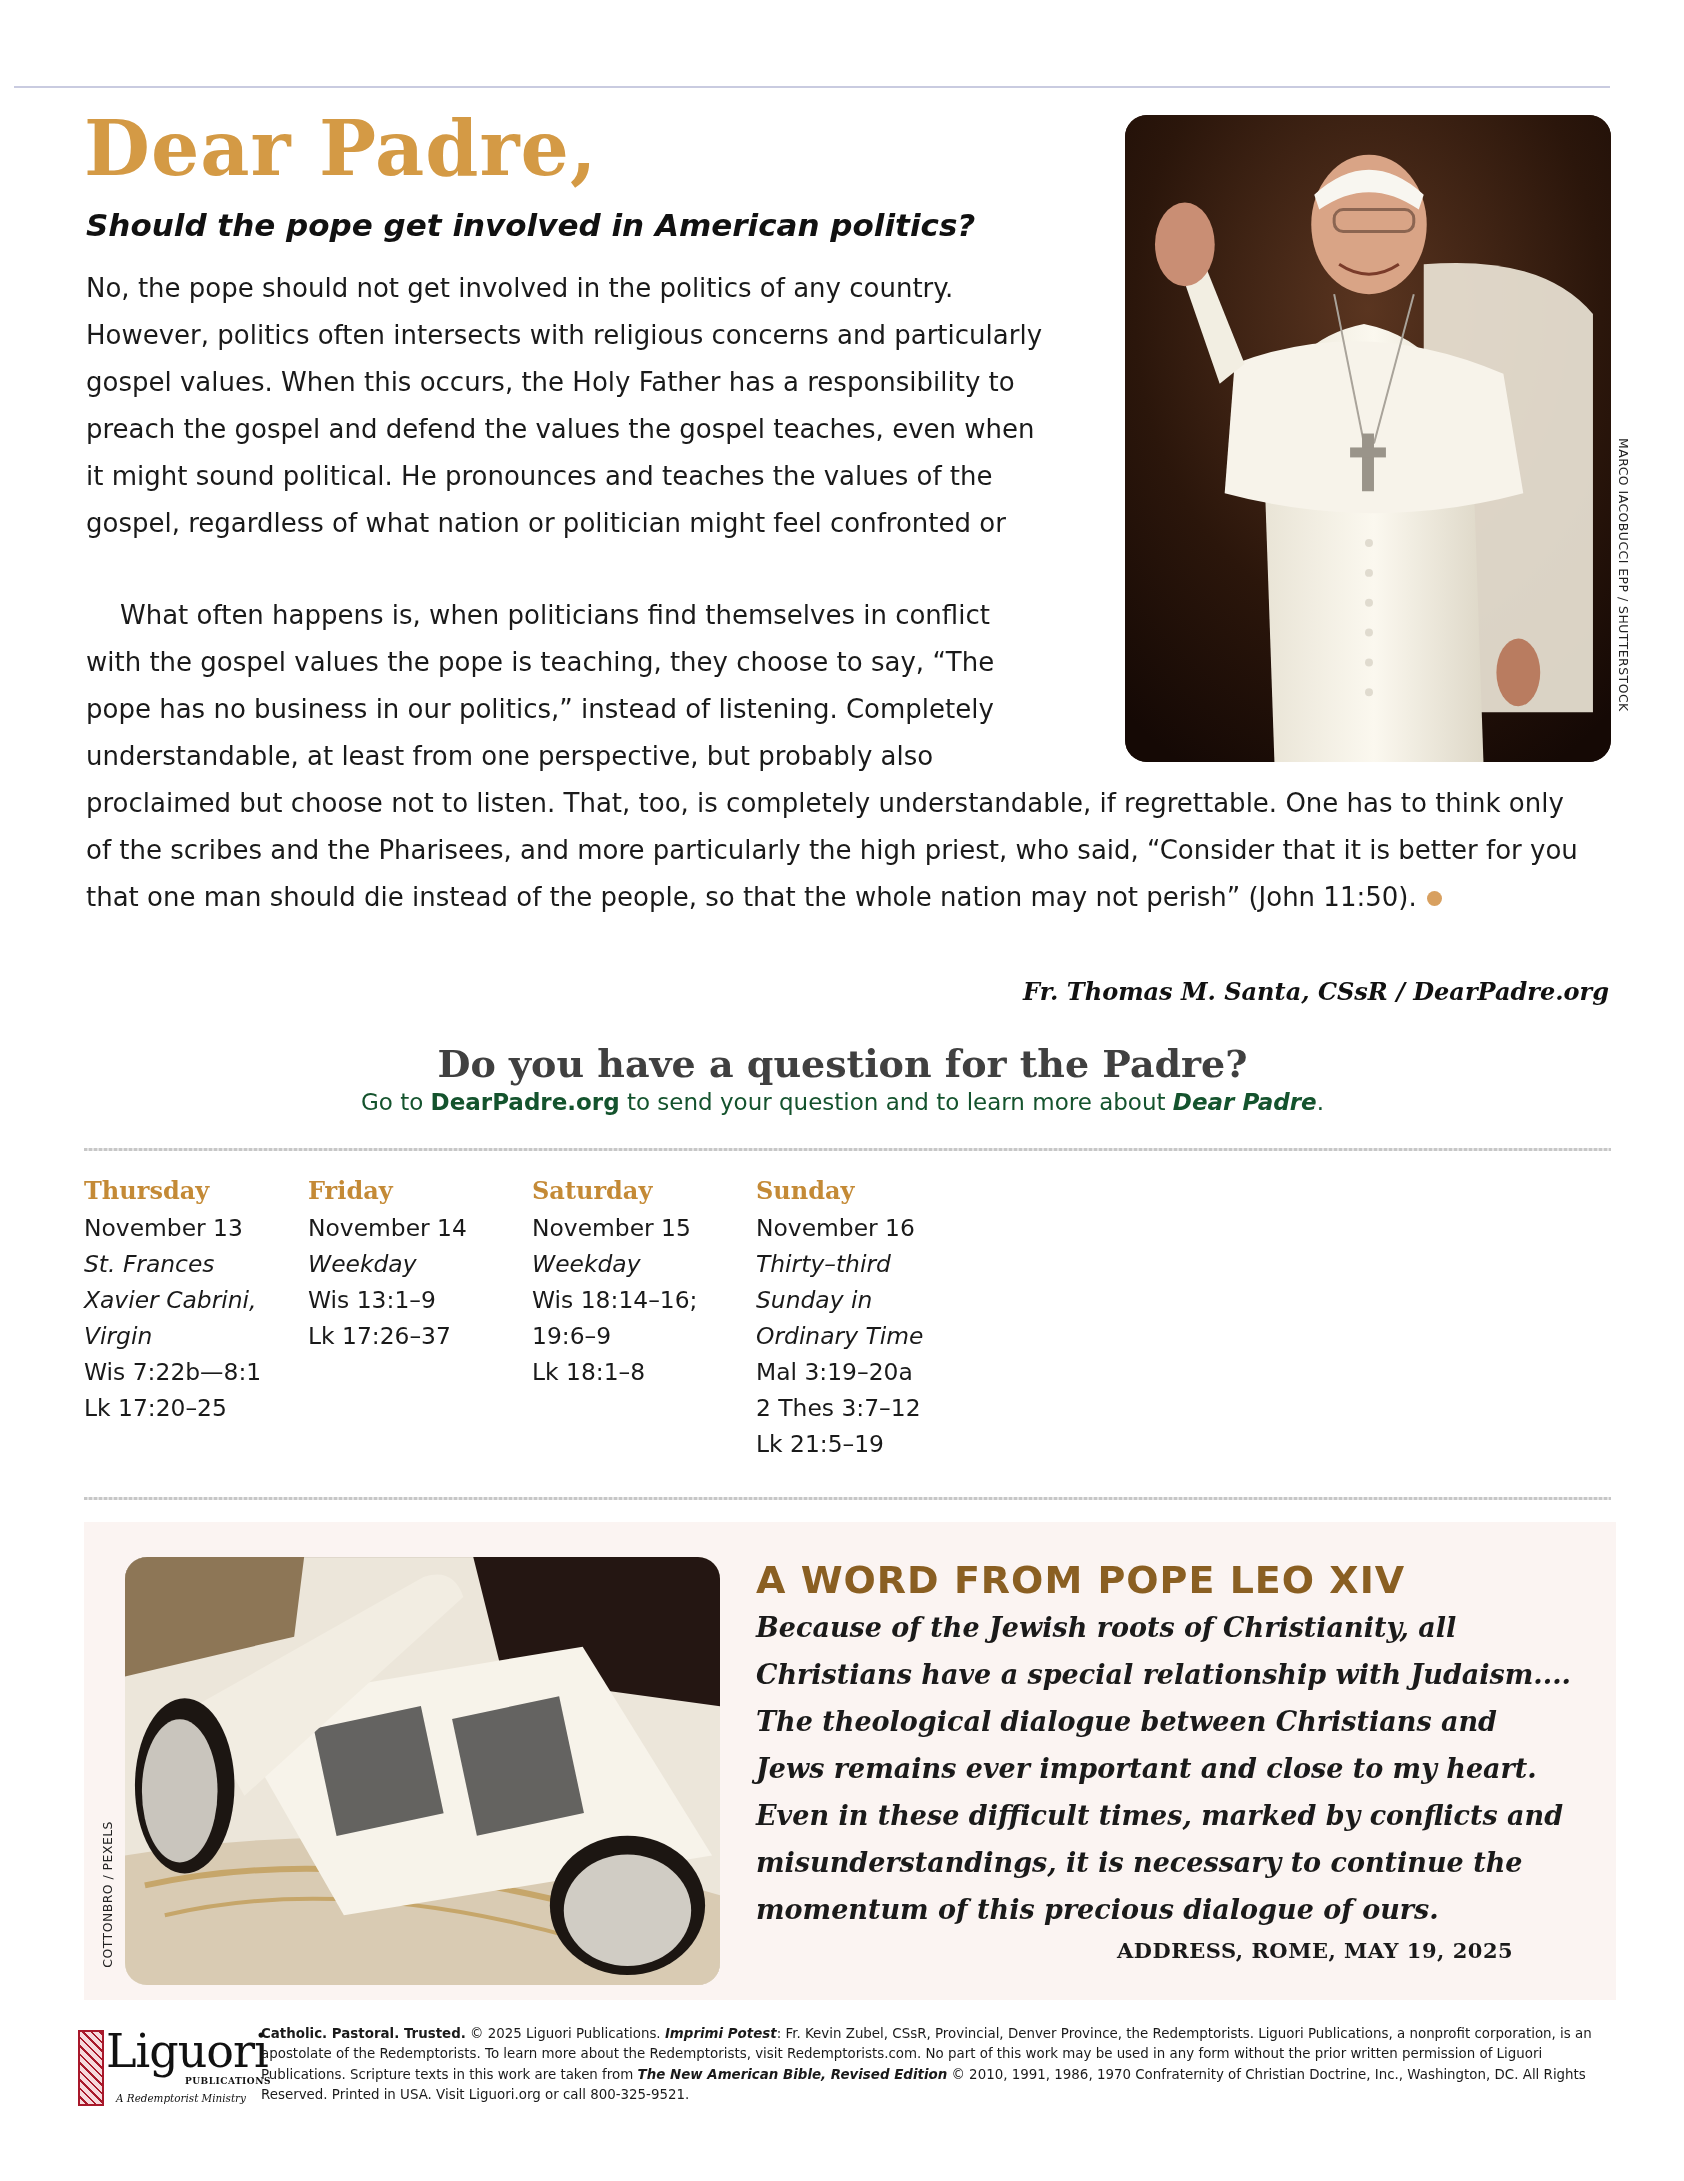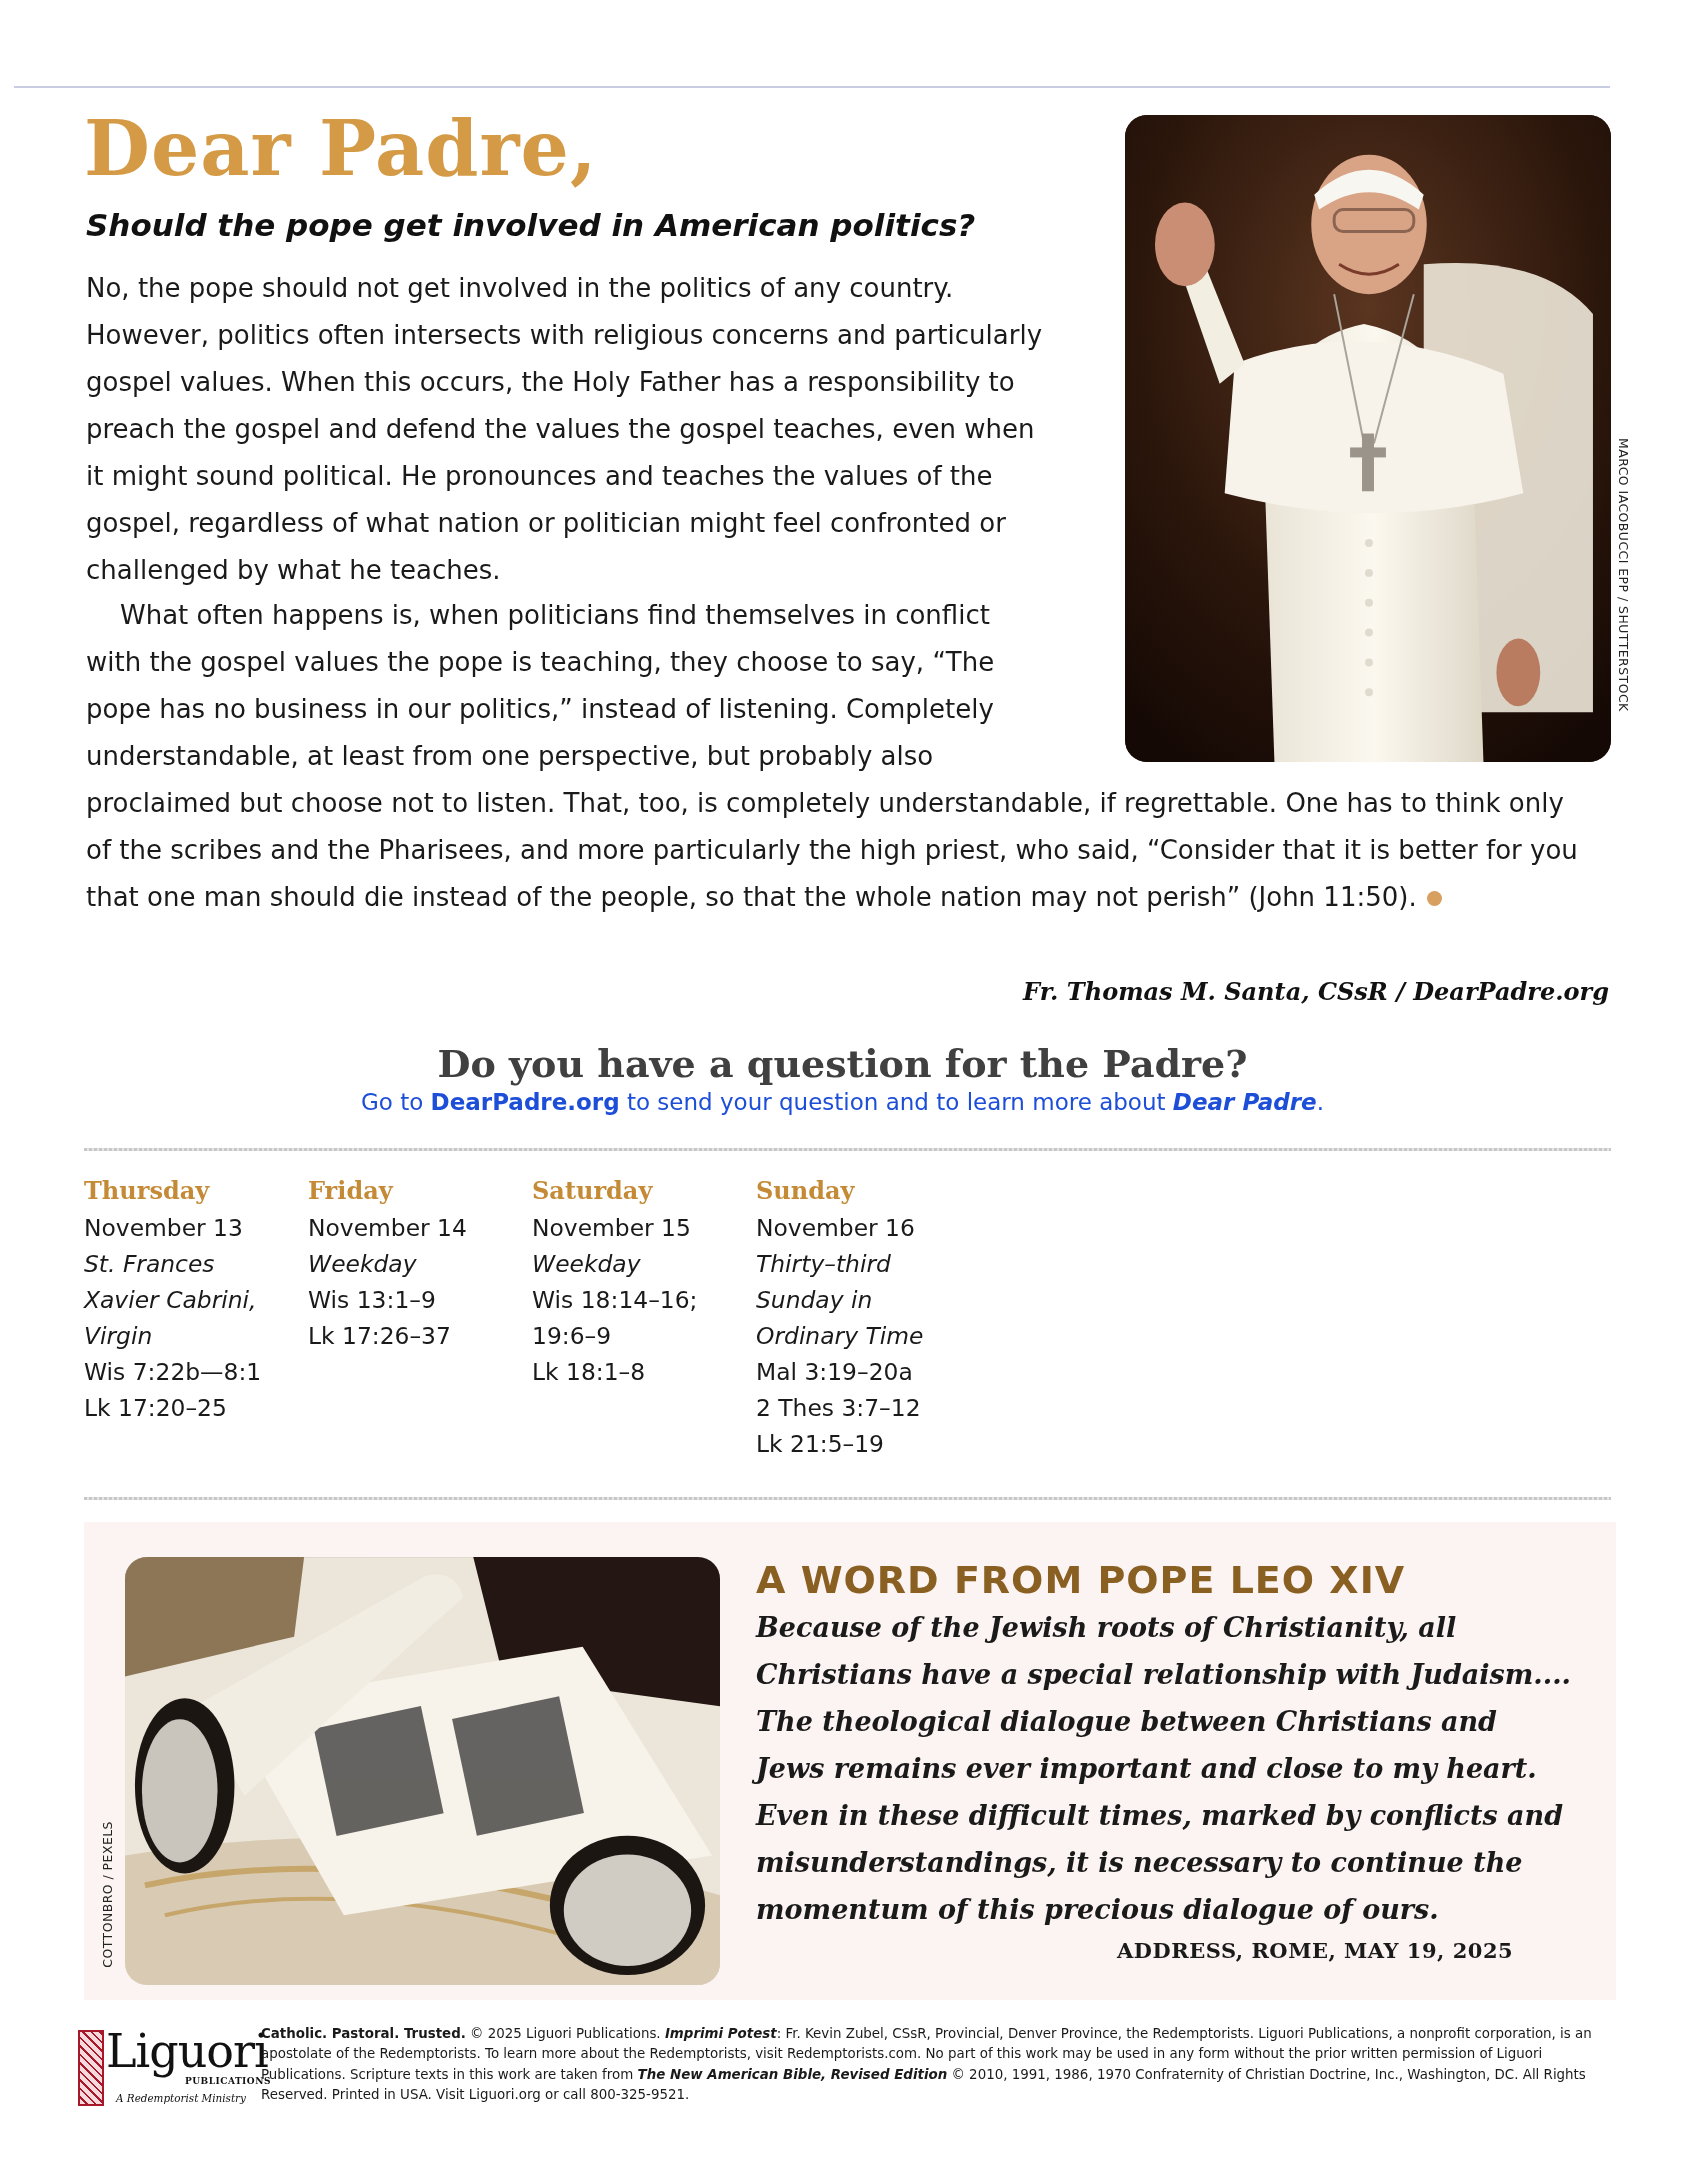--- a/index.html
+++ b/index.html
@@ -35,21 +35,21 @@
   }
   .attribution {
     right:76px; top:977px; font-family:"DejaVu Serif", serif; font-style:italic;
     font-weight:bold; font-size:24px; color:#111;
   }
   .question-head {
     left:0; width:1685px; top:1041px; text-align:center; font-family:"DejaVu Serif", serif;
     font-weight:bold; font-size:38px; color:#404040;
   }
   .question-sub {
-    left:0; width:1685px; top:1089px; text-align:center; font-size:23px; color:#1d4ed8;
+    left:0; width:1685px; top:1089px; text-align:center; font-size:23px; color:#14532d;
   }
   .question-sub b { font-weight:bold; }
   .question-sub i { font-style:italic; font-weight:bold; }
   .rule-dotted {
     left:84px; width:1527px; height:3px;
     background: repeating-linear-gradient(90deg, #c7c7c7 0 3px, #e4e4e4 3px 5px);
   }
   .calendar { left:84px; top:1174px; width:1552px; display:flex; }
   .day-col { width:224px; }
   .day-name {
@@ -113,21 +113,20 @@
 <h1 class="abs title" style="margin:0">Dear Padre,</h1>
 <div class="abs subtitle">Should the pope get involved in American politics?</div>
 
 <div class="abs body-text para1">
   <span class="line">No, the pope should not get involved in the politics of any country.</span>
   <span class="line">However, politics often intersects with religious concerns and particularly</span>
   <span class="line">gospel values. When this occurs, the Holy Father has a responsibility to</span>
   <span class="line">preach the gospel and defend the values the gospel teaches, even when</span>
   <span class="line">it might sound political. He pronounces and teaches the values of the</span>
   <span class="line">gospel, regardless of what nation or politician might feel confronted or</span>
-  <span class="line">challenged by what he teaches.</span>
 </div>
 
 <div class="abs body-text para2">
   <span class="line indent">What often happens is, when politicians find themselves in conflict</span>
   <span class="line">with the gospel values the pope is teaching, they choose to say, “The</span>
   <span class="line">pope has no business in our politics,” instead of listening. Completely</span>
   <span class="line">understandable, at least from one perspective, but probably also</span>
   <span class="line">proclaimed but choose not to listen. That, too, is completely understandable, if regrettable. One has to think only</span>
   <span class="line">of the scribes and the Pharisees, and more particularly the high priest, who said, “Consider that it is better for you</span>
   <span class="line"><span>that one man should die instead of the people, so that the whole nation may not perish” (John 11:50).</span><span class="bullet"></span></span>

